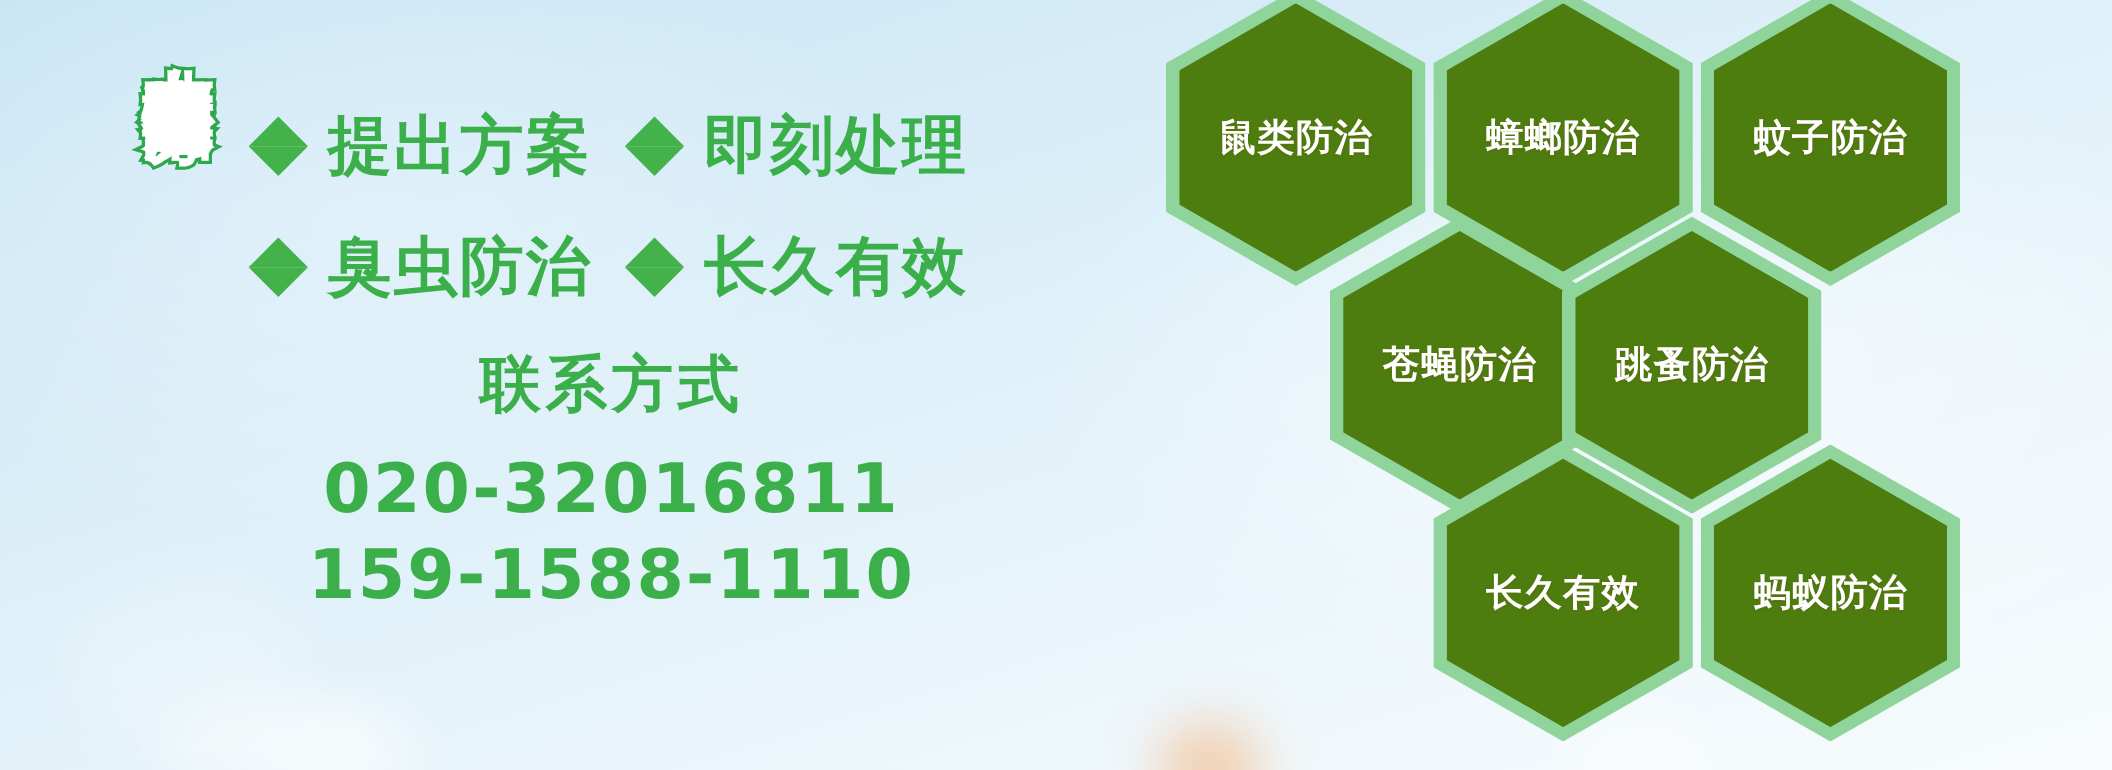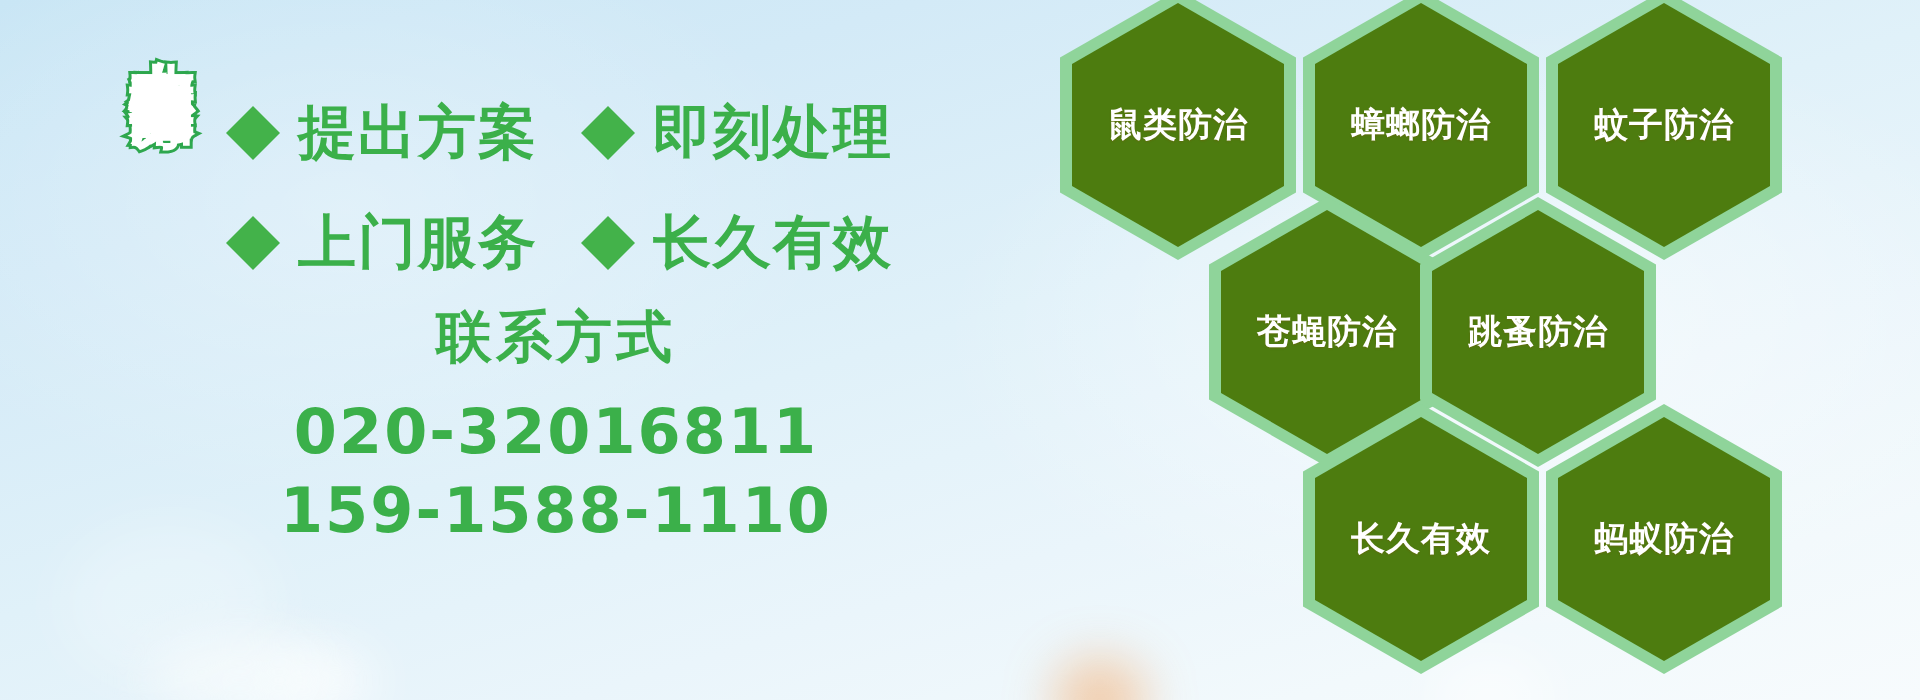--- a/index.html
+++ b/index.html
@@ -52,21 +52,20 @@
   
   #features {
     position: absolute;
     left: 226px; top: 78px;
     width: 650px;
   }
   .feature-row {
     display: flex;
     align-items: center;
     height: 110px;
-    gap: 13px;
   }
   .feature-item {
     display: flex;
     align-items: center;
   }
   .feature-item + .feature-item { margin-left: 30px; }
   .diamond {
     width: 0; height: 0;
     border: 27px solid transparent;
     border-bottom-color: #43b24a;
@@ -87,21 +86,21 @@
     font-size: 58px;
     font-weight: 700;
     color: #3bb04a;
     letter-spacing: 2px;
     white-space: nowrap;
   }
 
   
   #contact {
     position: absolute;
-    left: 226px; top: 300px;
+    left: 226px; top: 312px;
     width: 660px;
     text-align: center;
   }
   #contact-title {
     font-size: 56px;
     font-weight: 700;
     color: #3bb04a;
     letter-spacing: 4px;
     margin-bottom: 16px;
   }
@@ -179,21 +178,21 @@
         <span class="feature-label">提出方案</span>
       </div>
       <div class="feature-item">
         <span class="diamond"></span>
         <span class="feature-label">即刻处理</span>
       </div>
     </div>
     <div class="feature-row">
       <div class="feature-item">
         <span class="diamond"></span>
-        <span class="feature-label">上门服务</span>
+        <span class="feature-label">臭虫防治</span>
       </div>
       <div class="feature-item">
         <span class="diamond"></span>
         <span class="feature-label">长久有效</span>
       </div>
     </div>
   </div>
 
   <div id="contact">
     <div id="contact-title">联系方式</div>

